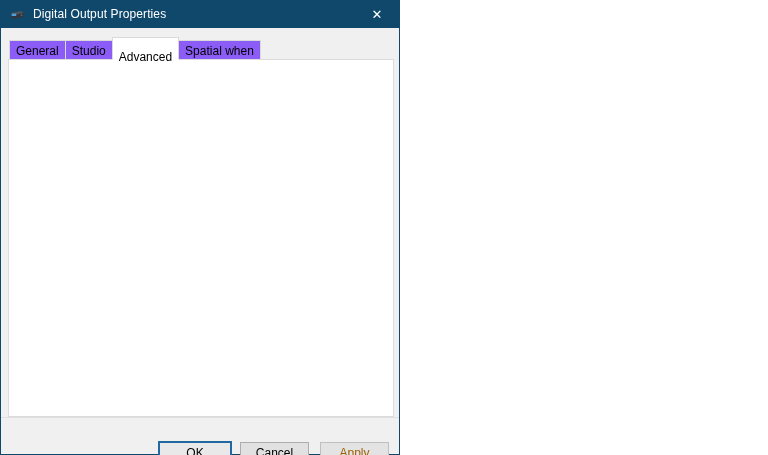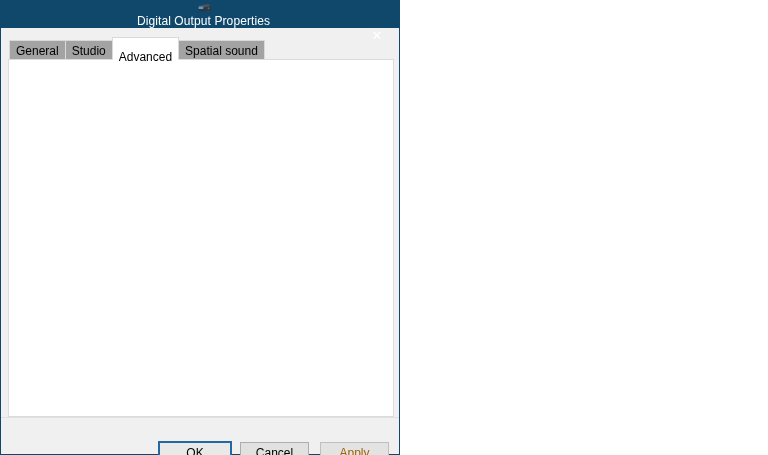--- a/index.html
+++ b/index.html
@@ -9,37 +9,37 @@
     overflow:hidden; font-size:12px; color:#000;
   }
   .dialog {
     position:absolute; left:0; top:0; width:400px; height:455px;
     background:#f0f0f0; box-sizing:border-box;
     border-left:1px solid #10486c; border-right:1px solid #10486c; border-bottom:2px solid #10486c;
   }
   
   .titlebar {
     position:absolute; left:0; top:0; right:0; height:28px;
-    background:#10486c; display:flex; align-items:center; color:#fff;flex-direction:column;
+    background:#10486c; display:flex; align-items:center; color:#fff;
   }
   .title-icon { margin-left:8px; width:17px; height:14px; flex:0 0 auto; }
   .title-text { margin-left:7px; font-size:12px; letter-spacing:0.1px; }
   .close-btn {
     margin-left:auto; width:44px; height:28px; display:flex;
     align-items:center; justify-content:center; color:#fff; font-size:13px;
     cursor:default;
   }
   
   .tabs {
     position:absolute; left:8px; top:37px; display:flex; align-items:flex-end;
     z-index:3;
   }
   .tab {
     box-sizing:border-box; height:20px; padding:3px 6px 0 6px;
-    background:#a3a3a3; border:1px solid #d9d9d9; border-bottom:1px solid #dcdcdc;
+    background:#8b5cf6; border:1px solid #d9d9d9; border-bottom:1px solid #dcdcdc;
     font-size:12px; white-space:nowrap; margin-right:-1px;
   }
   .tab.active {
     height:23px; padding-top:12px; background:#ffffff;
     border-bottom:1px solid #ffffff; position:relative; z-index:4;
   }
   
   .page {
     position:absolute; left:7px; top:59px; width:386px; height:358px;
     background:#ffffff; border:1px solid #dcdcdc; box-sizing:border-box; z-index:1;
@@ -119,21 +119,21 @@
       <span class="title-text">Digital Output Properties</span>
       <div class="close-btn">
         <span>✕</span>
       </div>
     </div>
 
     <div class="tabs">
       <div class="tab"><span>General</span></div>
       <div class="tab"><span>Studio</span></div>
       <div class="tab active"><span>Advanced</span></div>
-      <div class="tab"><span>Spatial sound</span></div>
+      <div class="tab"><span>Spatial when</span></div>
     </div>
 
     <div class="page"></div>
 
     <div class="groupbox gb-default">
       <span class="legend">Default Format</span>
       <div class="desc">
         <div>Select the sample rate and bit depth to be used when running</div>
         <div>in shared mode.</div>
       </div>

